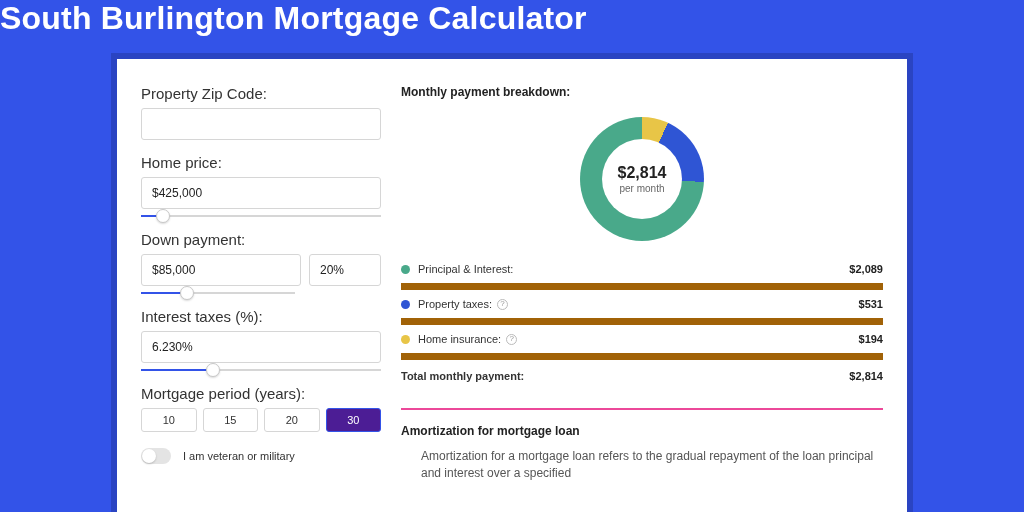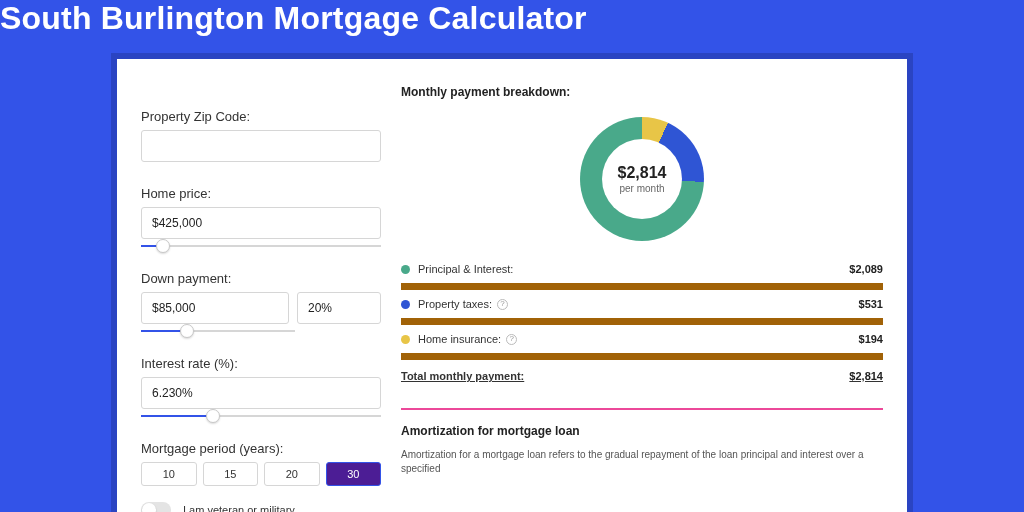--- a/index.html
+++ b/index.html
@@ -21,25 +21,24 @@
     box-shadow: 0 0 0 6px #2a44c2;
     padding: 26px 24px 0 24px;
   }
   .panel {
     display: flex;
     gap: 20px;
   }
   .left-col { width: 240px; flex: 0 0 240px; }
   .right-col { flex: 1; }
   .field-label {
-    font-size: 13px;
+    font-size: 15px;
     color: #333;
     margin-bottom: 6px;
     display: block;
-    margin-top: 24px;
   }
   .text-input {
     width: 100%;
     height: 32px;
     border: 1px solid #d6d6d6;
     border-radius: 3px;
     background: #fff;
     font-size: 12px;
     padding: 0 10px;
     color: #222;
@@ -61,21 +60,21 @@
     top: 50%;
     width: 14px; height: 14px;
     background: #fff;
     border: 1px solid #c8c8c8;
     border-radius: 50%;
     transform: translate(-50%, -50%);
     box-shadow: 0 1px 2px rgba(0,0,0,0.15);
   }
   .dp-row { display: flex; gap: 8px; }
   .dp-row .text-input:first-child { flex: 1; }
-  .dp-row .text-input:last-child { width: 84px; }
+  .dp-row .text-input:last-child { width: 72px; }
   .period-row { display: flex; gap: 6px; margin-top: 4px; }
   .period-btn {
     width: 57px; height: 24px;
     border: 1px solid #d6d6d6;
     background: #fff;
     font-size: 11px;
     color: #333;
     border-radius: 3px;
     cursor: pointer;
   }
@@ -139,21 +138,21 @@
   .donut-amount { font-size: 16px; font-weight: 700; color: #222; }
   .donut-sub { font-size: 10px; color: #666; margin-top: 1px; }
   .legend-row {
     display: flex;
     align-items: center;
     padding: 8px 0;
     border-bottom: 7px solid #a16207;
     font-size: 11px;
     color: #333;
   }
-  .legend-row.total { border-bottom: none; font-weight: 700; padding-top: 10px; text-decoration: underline; }
+  .legend-row.total { border-bottom: none; font-weight: 700; padding-top: 10px; }
   .legend-dot {
     width: 9px; height: 9px;
     border-radius: 50%;
     margin-right: 8px;
     flex: 0 0 9px;
   }
   .legend-label { flex: 1; display: flex; align-items: center; gap: 5px; }
   .legend-value { font-weight: 700; color: #222; }
   .legend-row.total .legend-value { font-weight: 700; }
   .info-icon {
@@ -166,21 +165,21 @@
     font-size: 8px;
     color: #999;
     line-height: 1;
   }
   .amort {
     margin-top: 18px;
     border-top: 2px solid #ec4899;
     padding-top: 14px;
   }
   .amort-title { font-size: 12px; font-weight: 700; color: #222; margin-bottom: 10px; }
-  .amort-text { font-size: 10px; color: #555; line-height: 1.4; }
+  .amort-text { font-size: 12px; color: #555; line-height: 1.4; margin-left: 20px; }
 </style>
 </head>
 <body>
 
 <h1 class="page-title">South Burlington Mortgage Calculator</h1>
 
 <div class="panel-wrap">
   <div class="panel">
 
     <div class="left-col">
@@ -205,21 +204,21 @@
           <input type="text" class="text-input" value="$85,000" style="">
           <input type="text" class="text-input" value="20%" style="">
         </div>
         <div class="slider-track" style="width:64%;">
           <div class="slider-fill" style="width:30%"></div>
           <div class="slider-thumb" style="left:30%"></div>
         </div>
       </div>
 
       <div class="field">
-        <label class="field-label">Interest rate (%):</label>
+        <label class="field-label">Interest taxes (%):</label>
         <input type="text" class="text-input" value="6.230%" style="">
         <div class="slider-track">
           <div class="slider-fill" style="width:30%"></div>
           <div class="slider-thumb" style="left:30%"></div>
         </div>
       </div>
 
       <div class="field" style="margin-bottom:10px;">
         <label class="field-label">Mortgage period (years):</label>
         <div class="period-row">

